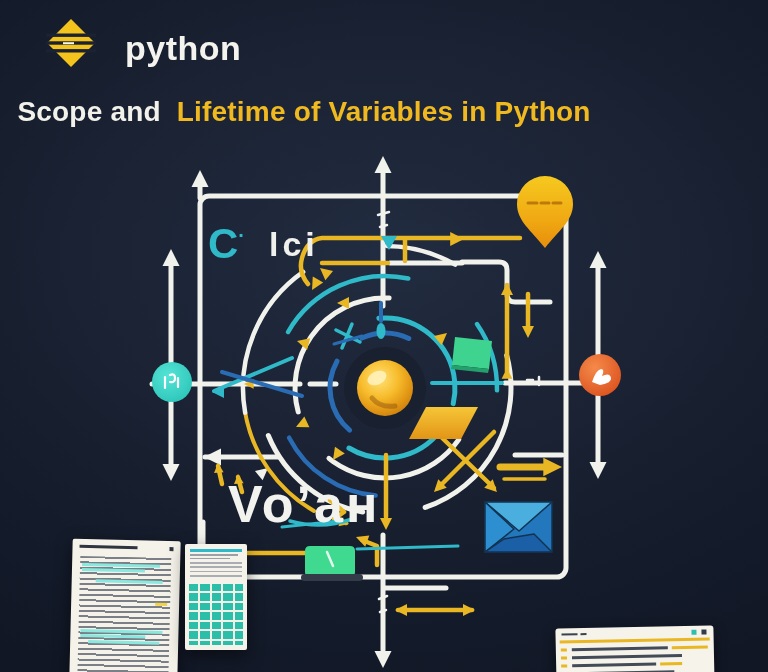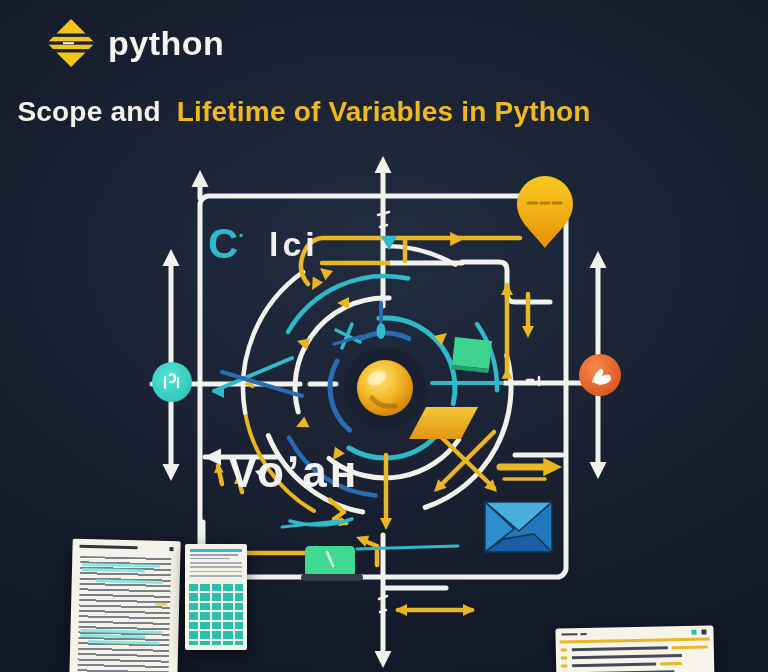--- a/index.html
+++ b/index.html
@@ -3,32 +3,32 @@
 <meta charset="utf-8">
 <style>
   html,body{margin:0;padding:0;background:#0d1320;}
   .canvas{
     position:relative;width:768px;height:672px;overflow:hidden;
     background:radial-gradient(ellipse 90% 70% at 50% 38%, #222c40 0%, #1a2233 45%, #141b2a 75%, #111725 100%);
     font-family:"Liberation Sans", sans-serif;
   }
   .abs{position:absolute;}
   
-  .logo{left:46px;top:18px;display:flex;align-items:center;gap:12px;}
+  .logo{left:46px;top:18px;display:flex;align-items:flex-end;gap:29px;}
   .logo-text{color:#f4f3ee;font-size:34px;font-weight:700;letter-spacing:.5px;}
   
   .title{left:0;top:96px;width:608px;text-align:center;font-size:28px;font-weight:700;letter-spacing:.2px;}
   .title .t1{color:#f2f1ea;}
   .title .t2{color:#f0b91f;}
   
   .lbl-clci{left:208px;top:220px;color:#eceef0;font-weight:700;}
   .lbl-clci .c{color:#2fb9c9;font-size:42px;vertical-align:-2px;}
   .lbl-clci .dot{color:#2fb9c9;font-size:20px;vertical-align:14px;}
   .lbl-clci .lci{color:#f0f1ec;font-size:34px;letter-spacing:4px;margin-left:24px;}
-  .lbl-vo{left:228px;top:447px;color:#f2f2ee;font-size:44px;font-weight:700;letter-spacing:3px;}
+  .lbl-vo{left:228px;top:474px;color:#f2f2ee;font-size:52px;font-weight:700;letter-spacing:3px;}
   
   .doc{background:#f4f2e9;border-radius:2px;box-shadow:0 5px 16px rgba(0,0,0,.5);}
   .doc1{left:71px;top:540px;width:108px;height:140px;transform:rotate(1.4deg);}
   .doc1 .hdr{position:absolute;left:7px;top:6px;width:58px;height:3px;background:#2e3440;}
   .doc1 .hdr-dot{position:absolute;right:7px;top:6px;width:4px;height:4px;background:#2e3440;}
   .doc1 .lines{position:absolute;left:8px;right:9px;top:17px;bottom:4px;
     background:repeating-linear-gradient(180deg,#7b7f87 0 2px,transparent 2px 5.4px);}
   .hl{position:absolute;height:3.4px;background:#8ae8de;}
   .doc2{left:185px;top:544px;width:62px;height:106px;}
   .doc2 .t{position:absolute;left:5px;top:5px;width:52px;height:2.6px;background:#2fb9c9;}

